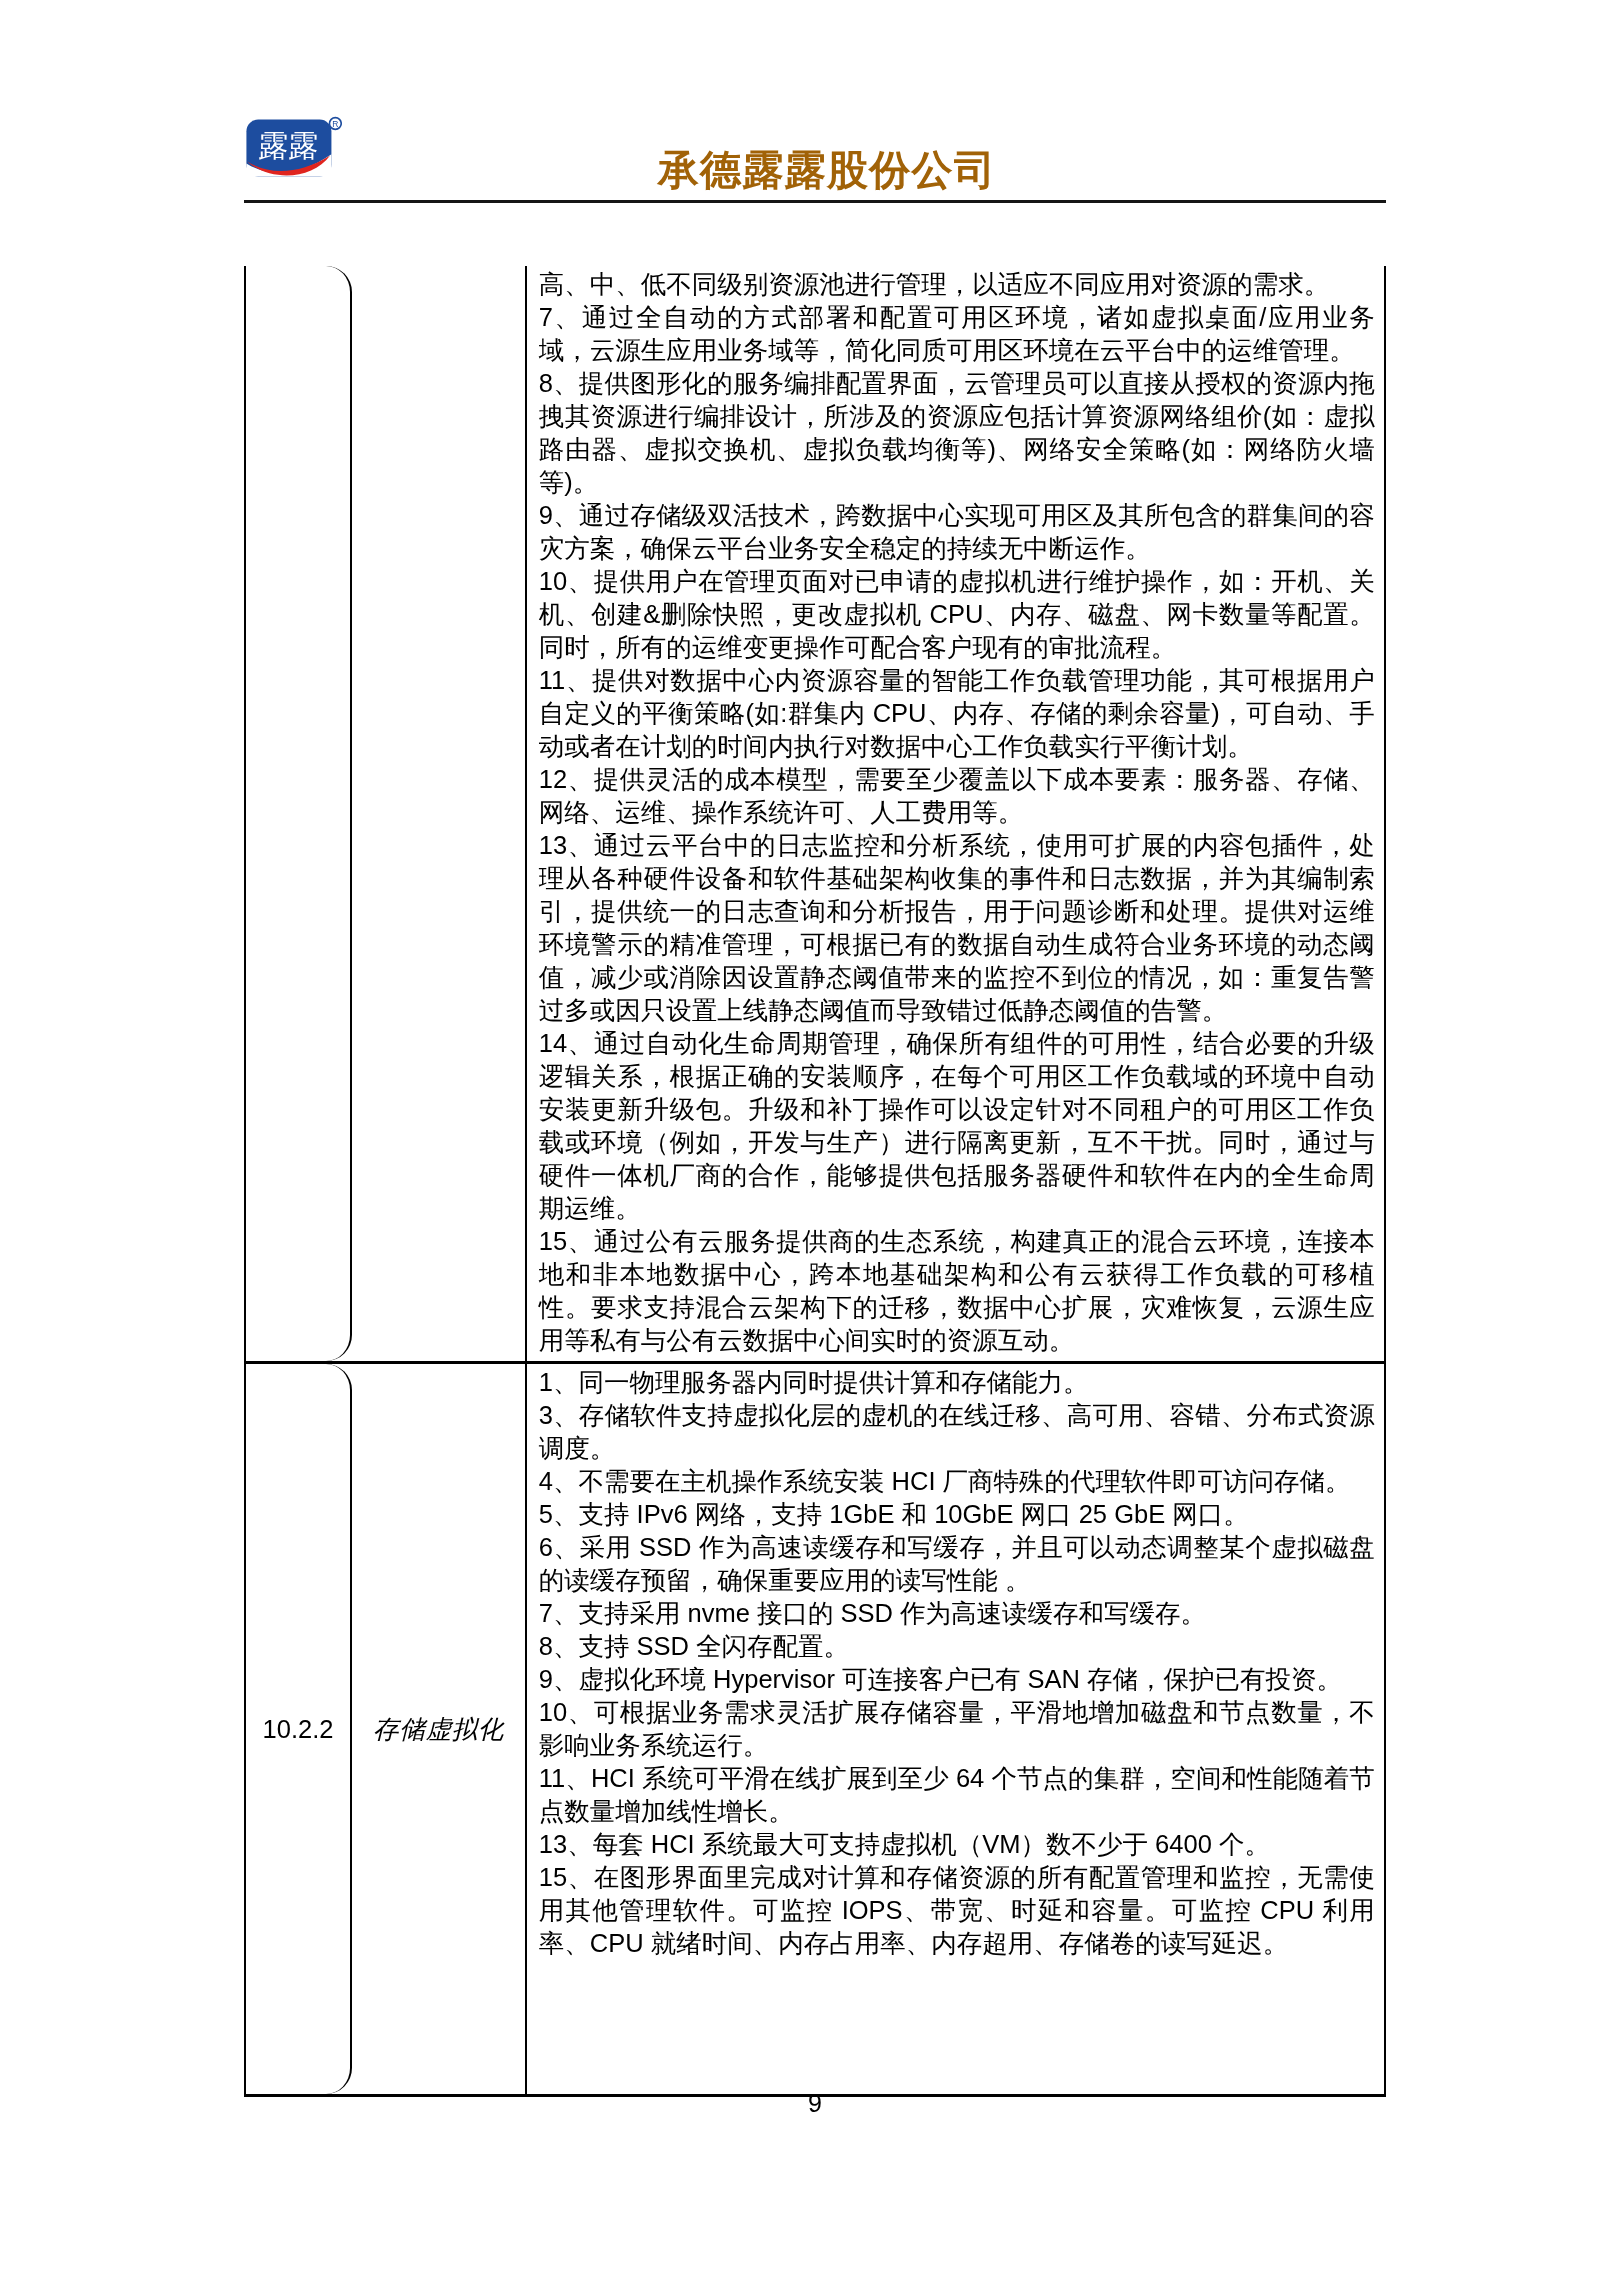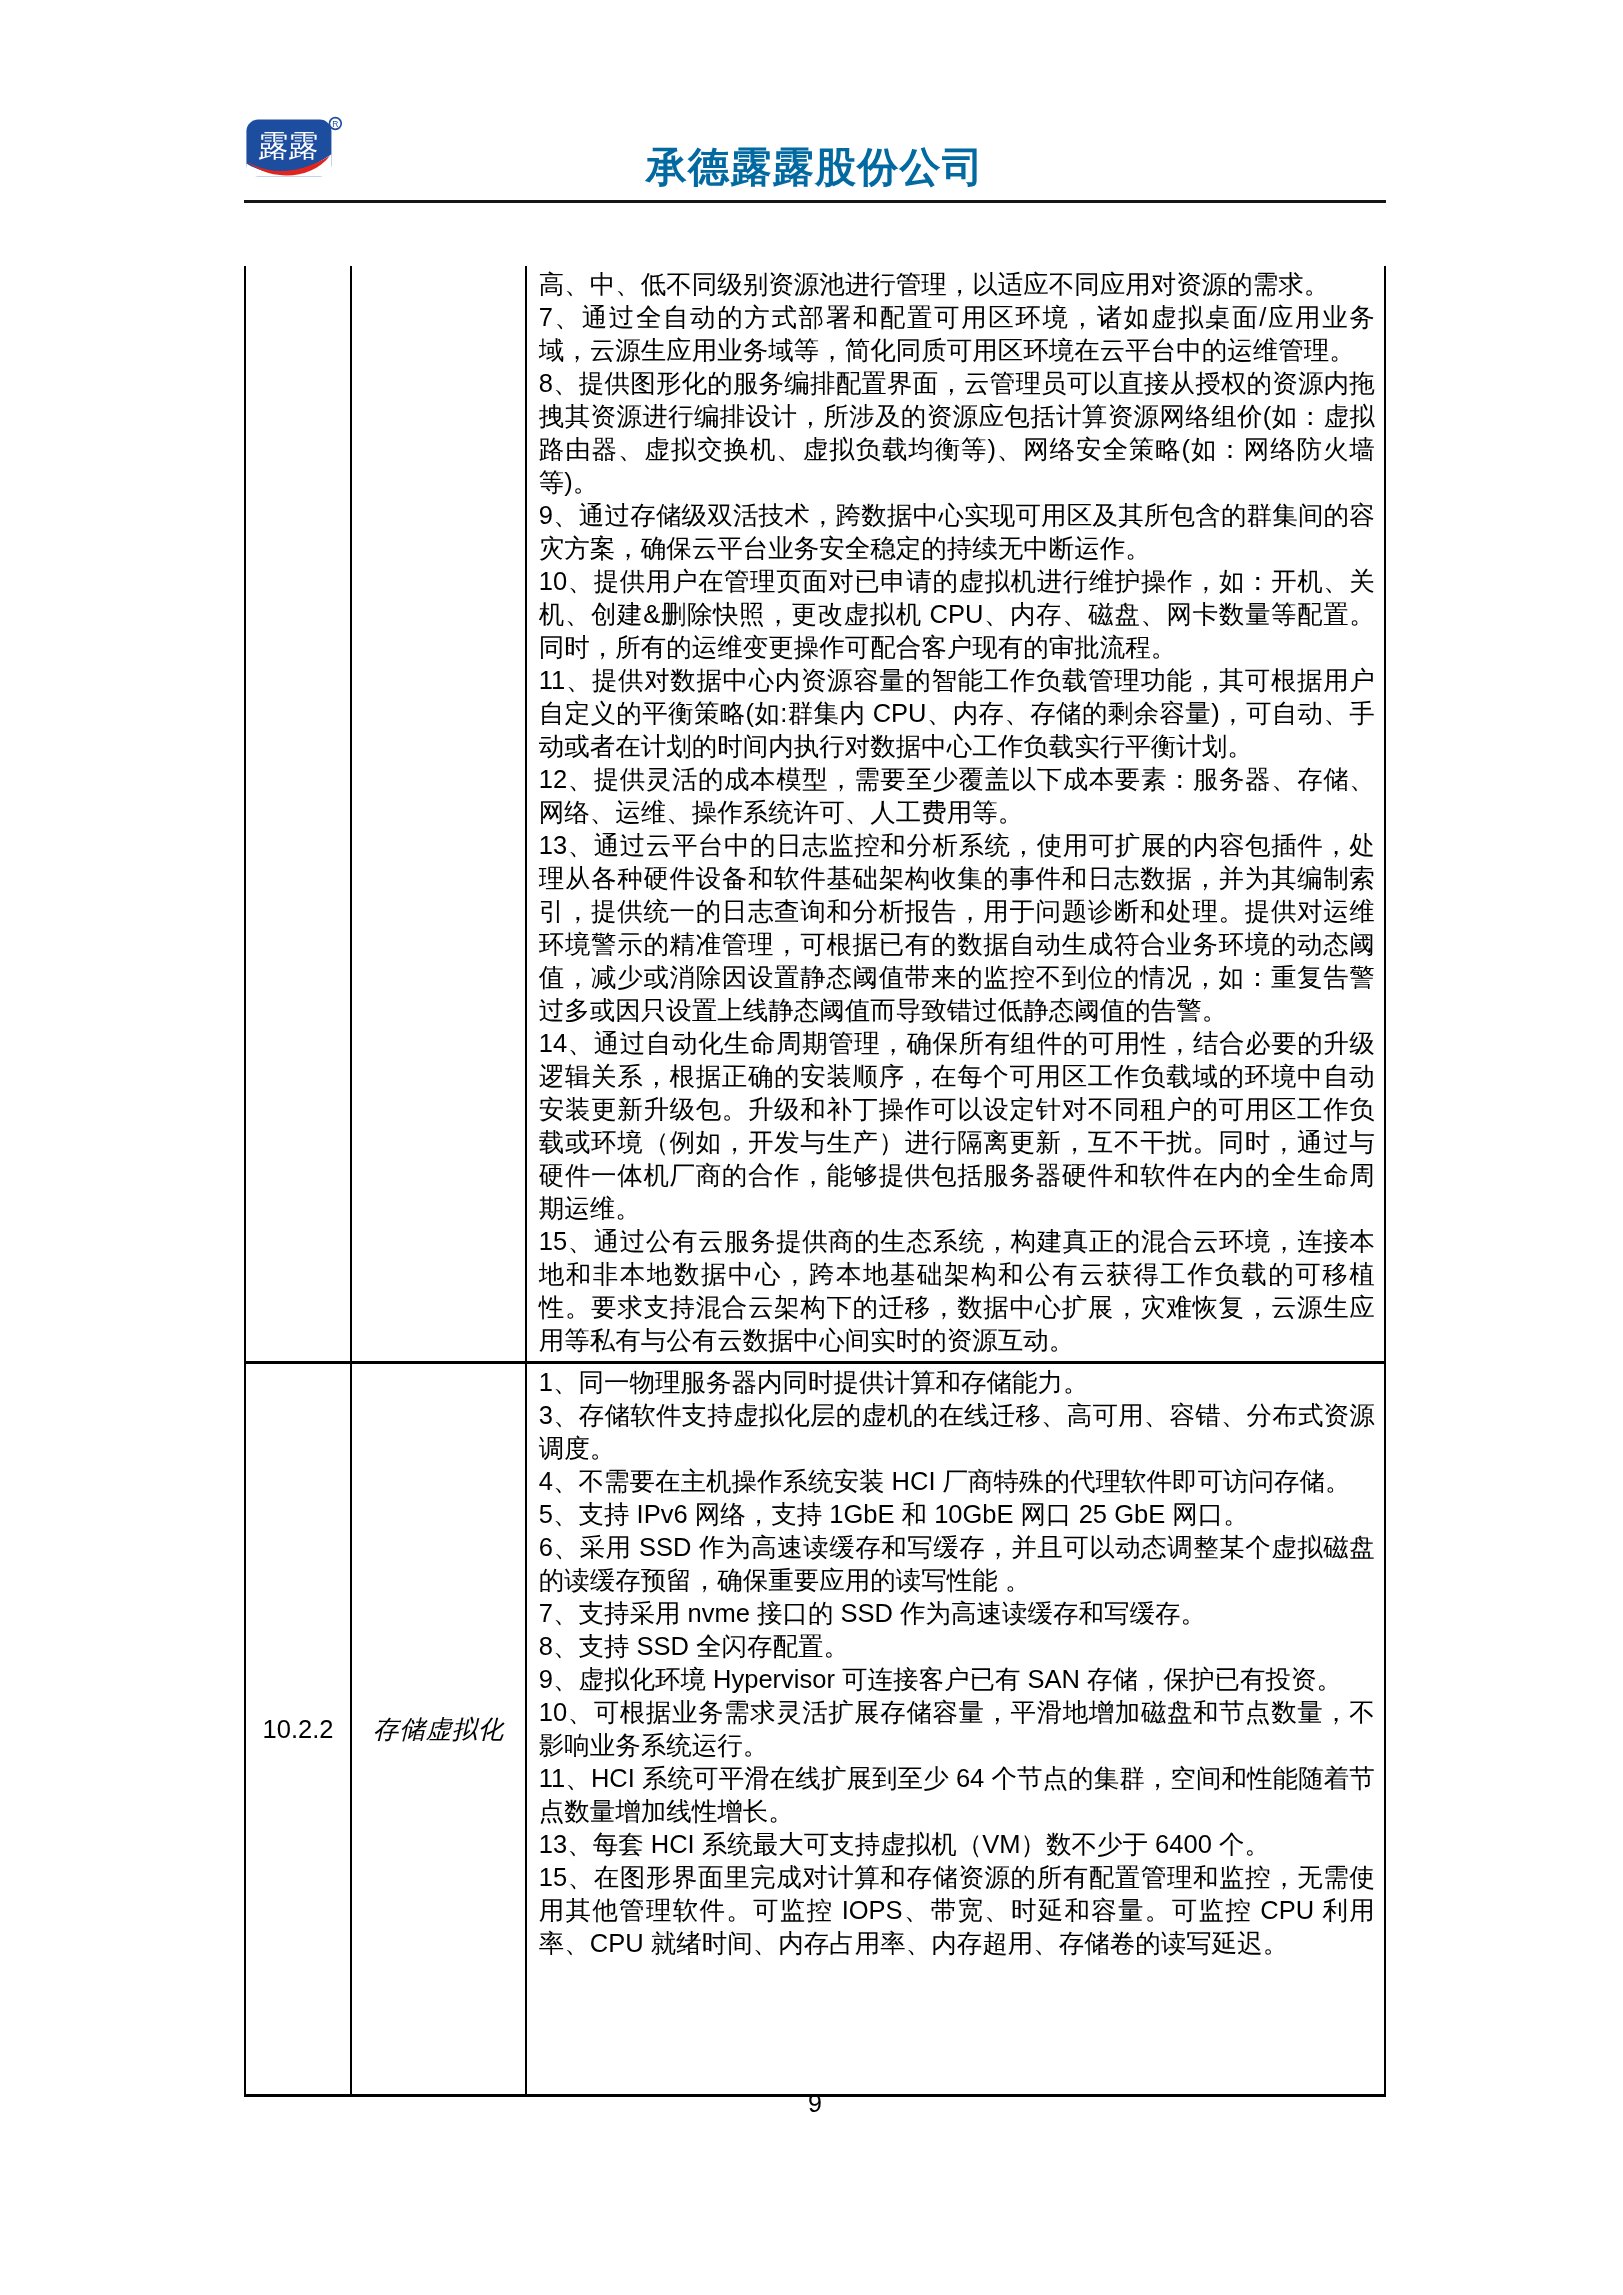--- a/index.html
+++ b/index.html
@@ -16,31 +16,30 @@
   
   .logo {
     position: absolute;
     left: 245px;
     top: 115px;
     width: 97px;
     height: 68px;
   }
   .company-title {
     position: absolute;
-    left: 244px;
+    left: 256px;
     top: 147px;
     width: 1142px;
     text-align: center;
     font-size: 41px;
     font-weight: bold;
-    color: #0369a1;
+    color: #a16207;
     letter-spacing: 1.3px;
     line-height: 46px;
     white-space: nowrap;
-    font-family: Liberation Mono, monospace;
   }
   .header-rule {
     position: absolute;
     left: 244px;
     top: 200px;
     width: 1142px;
     height: 2.6px;
     background: #151515;
   }
 
@@ -66,20 +65,21 @@
     box-sizing: border-box;
     overflow: hidden;
   }
   .cell-id {
     width: 106px;
     border-right: 2px solid #000;
     display: flex;
     align-items: center;
     justify-content: center;
     font-size: 25.5px;
+    border-radius: 26px;
   }
   .cell-name {
     width: 175px;
     border-right: 2px solid #000;
     display: flex;
     align-items: center;
     justify-content: center;
     font-size: 25.5px;
     letter-spacing: 0.7px;
     font-style: italic;

